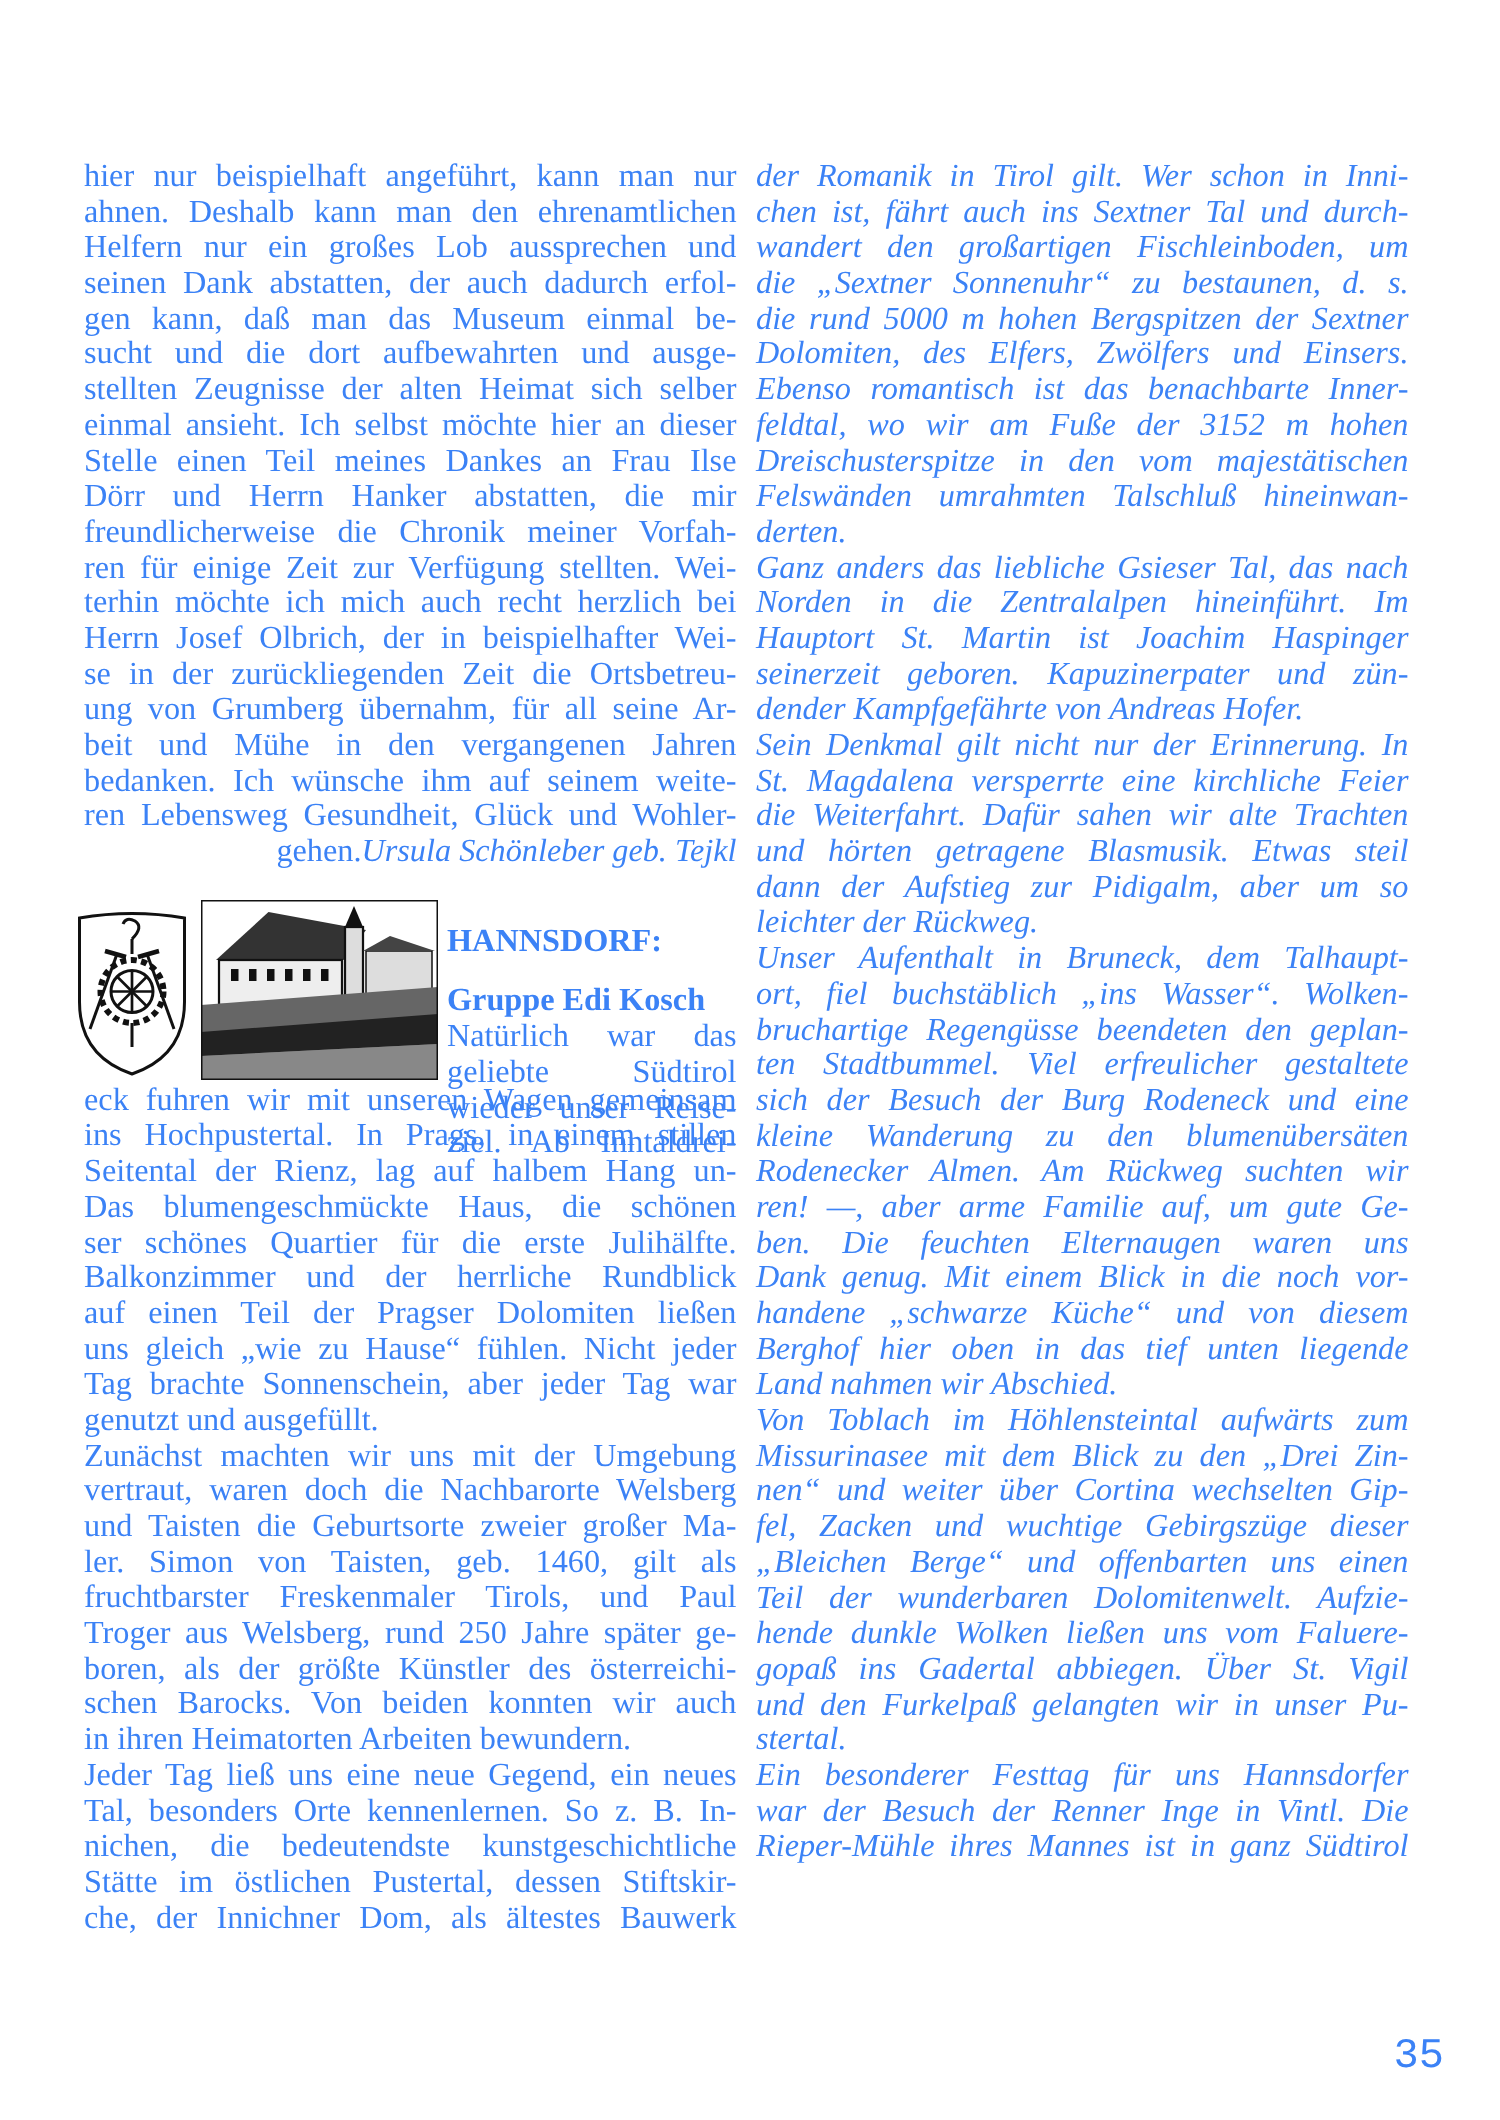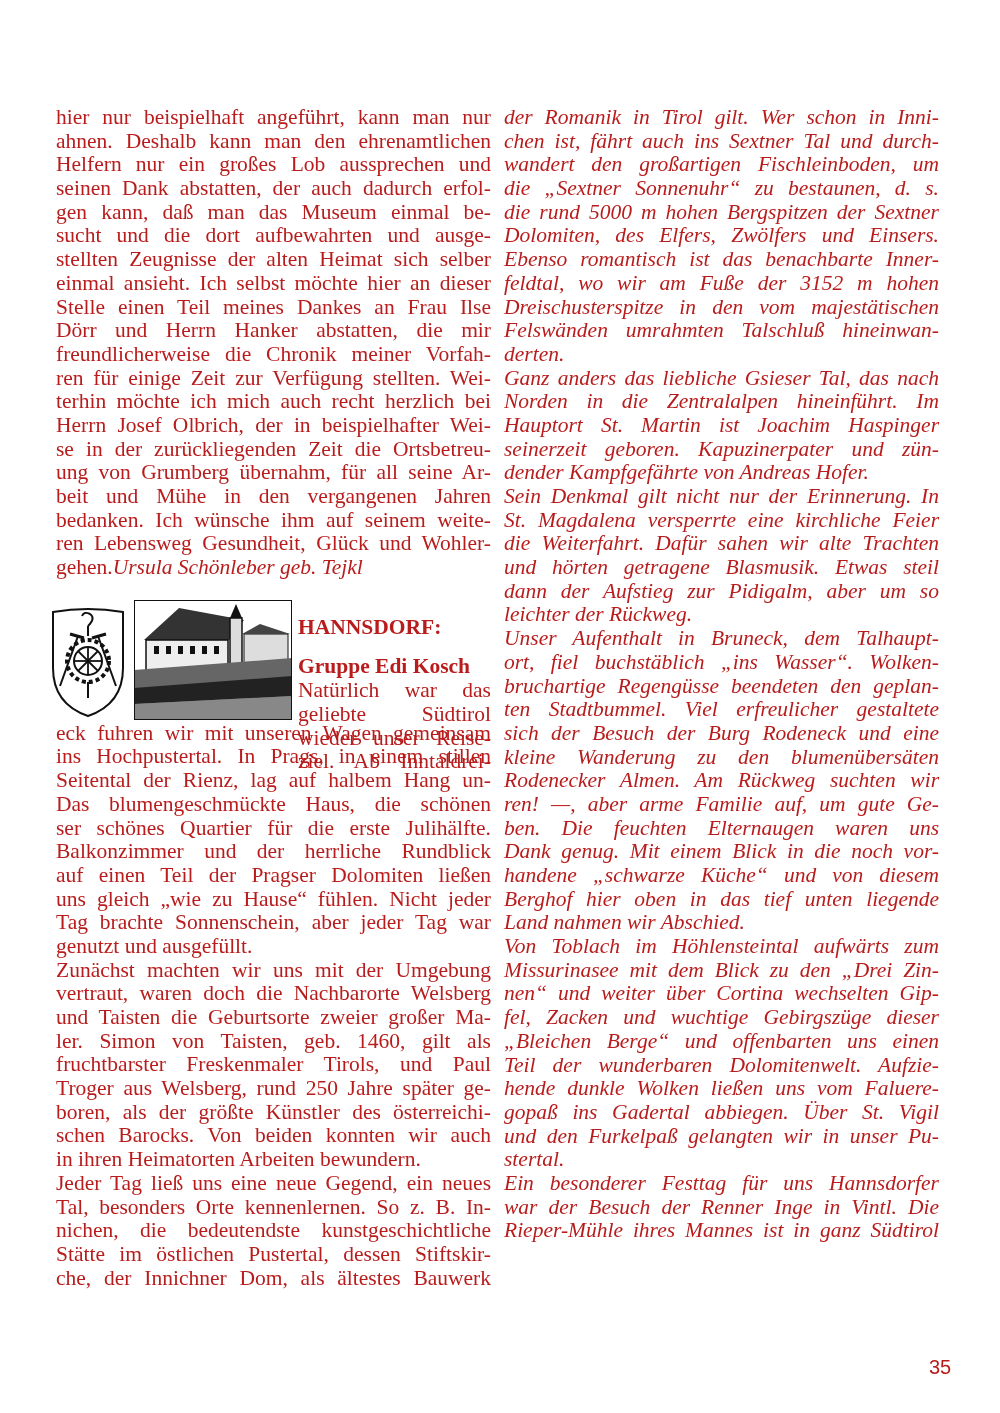--- a/index.html
+++ b/index.html
@@ -1,30 +1,30 @@
 <!DOCTYPE html>
 <html><head>
 <meta charset="utf-8">
 <style>
   html, body { margin: 0; padding: 0; background: #ffffff; }
   body { width: 1000px; height: 1413px; position: relative; overflow: hidden; }
-  .page { position: absolute; left: 0; top: 0; width: 804px; height: 1413px; background: #ffffff; color: #b91c1c; font-family: "Liberation Serif", "DejaVu Serif", serif; }
+  .page { position: absolute; left: 0; top: 0; width: 804px; height: 1413px; background: #ffffff; color: #3b82f6; font-family: "Liberation Serif", "DejaVu Serif", serif; }
   .col { position: absolute; top: 106px; width: 435px; font-size: 21.5px; line-height: 23.7px; }
   .col-left { left: 56px; }
   .col-right { left: 504px; font-style: italic; }
   .line { display: block; white-space: nowrap; text-align: justify; text-align-last: justify; height: 23.7px; overflow: visible; }
   .line.last { text-align-last: left; }
-  .sig { display: flex; justify-content: flex-start; white-space: nowrap; height: 23.7px; }
+  .sig { display: flex; justify-content: flex-end; white-space: nowrap; height: 23.7px; }
   .sig .author { font-style: italic; }
   .section { position: relative; height: 142px; margin-top: 20px; }
   .crest { position: absolute; left: -6px; top: 6px; width: 76px; height: 112px; }
   .photo { position: absolute; left: 78px; top: 0; width: 158px; height: 120px; }
   .section-text { position: absolute; left: 242px; top: 0; width: 193px; }
   .heading { font-weight: bold; display: block; white-space: nowrap; height: 23.7px; margin-top: 16px; }
-  .page-number { position: absolute; left: 929px; top: 1356px; font-size: 20px; font-family: Liberation Sans, sans-serif; }
+  .page-number { position: absolute; left: 929px; top: 1356px; font-size: 28px; font-family: Liberation Mono, monospace; }
 </style>
 </head>
 <body>
 
 <div class="page">
 
   <div class="col col-left">
     <div id="left-intro">
         <span class="line">hier nur beispielhaft angeführt, kann man nur</span>
         <span class="line">ahnen. Deshalb kann man den ehrenamtlichen</span>

